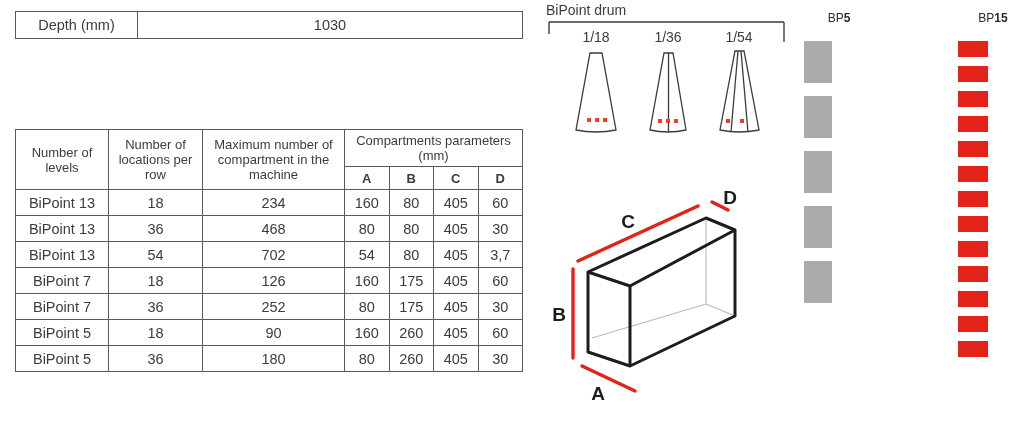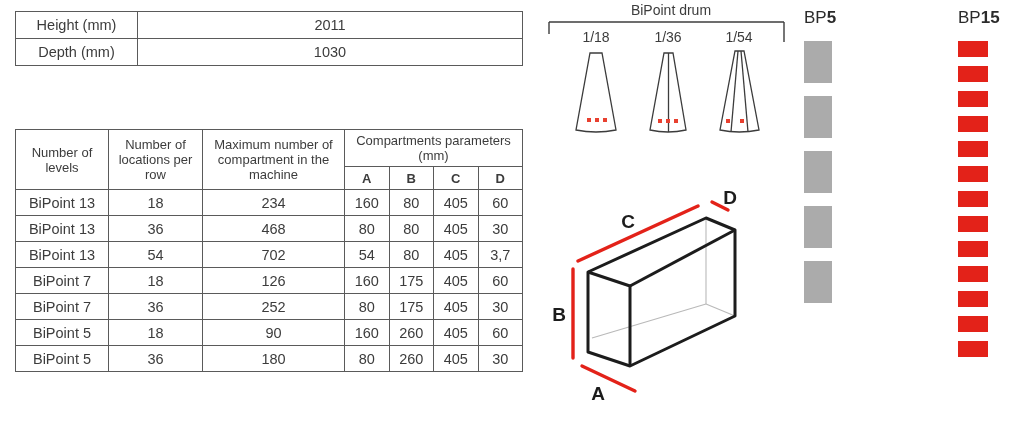--- a/index.html
+++ b/index.html
@@ -82,21 +82,21 @@
     left: 546px;
     top: 2px;
     width: 250px;
     height: 165px;
   }
   .drum-title {
     position: absolute;
     left: 0;
     top: 0;
     width: 250px;
-    text-align: center;
+    text-align: left;
     font-size: 14px;
     color: #3c3c3c;
   }
   .drum-svg {
     position: absolute;
     left: 0;
     top: 18px;
   }
 
   
@@ -119,23 +119,23 @@
   .bar-col {
     position: absolute;
     top: 0;
     width: 70px;
   }
   .bar-col-bp5  { left: 4px; }
   .bar-col-bp7  { left: 80px; }
   .bar-col-bp13 { left: 158px; }
 
   .bar-label {
-    font-size: 17px;
+    font-size: 12px;
     color: #2b2b2b;
-    text-align: left;
+    text-align: center;
     height: 24px;
     line-height: 20px;
     white-space: nowrap;
   }
   .bar-label b { font-weight: bold; }
 
   .bar-stack {
     position: relative;
     margin-top: 9px;
   }
@@ -144,24 +144,20 @@
     left: 0;
     width: 28px;
   }
   .bar-col-bp13 .bar-block { width: 30px; }
 </style>
 </head>
 <body>
 
 <table class="spec-table">
   <tbody>
-    <tr>
-      <td class="spec-label">Height (mm)</td>
-      <td>2011</td>
-    </tr>
     <tr>
       <td class="spec-label">Depth (mm)</td>
       <td>1030</td>
     </tr>
   </tbody>
 </table>
 
 <table class="config-table">
   <thead>
     <tr>

